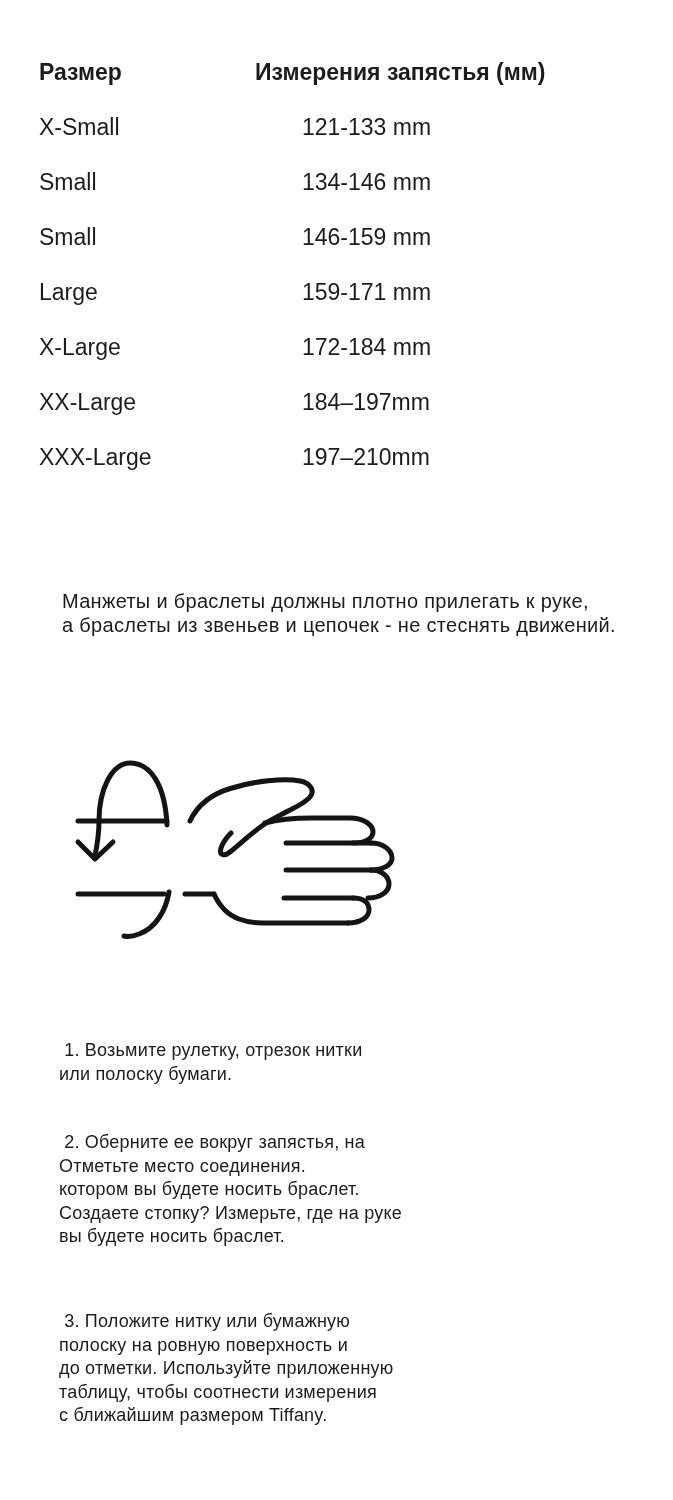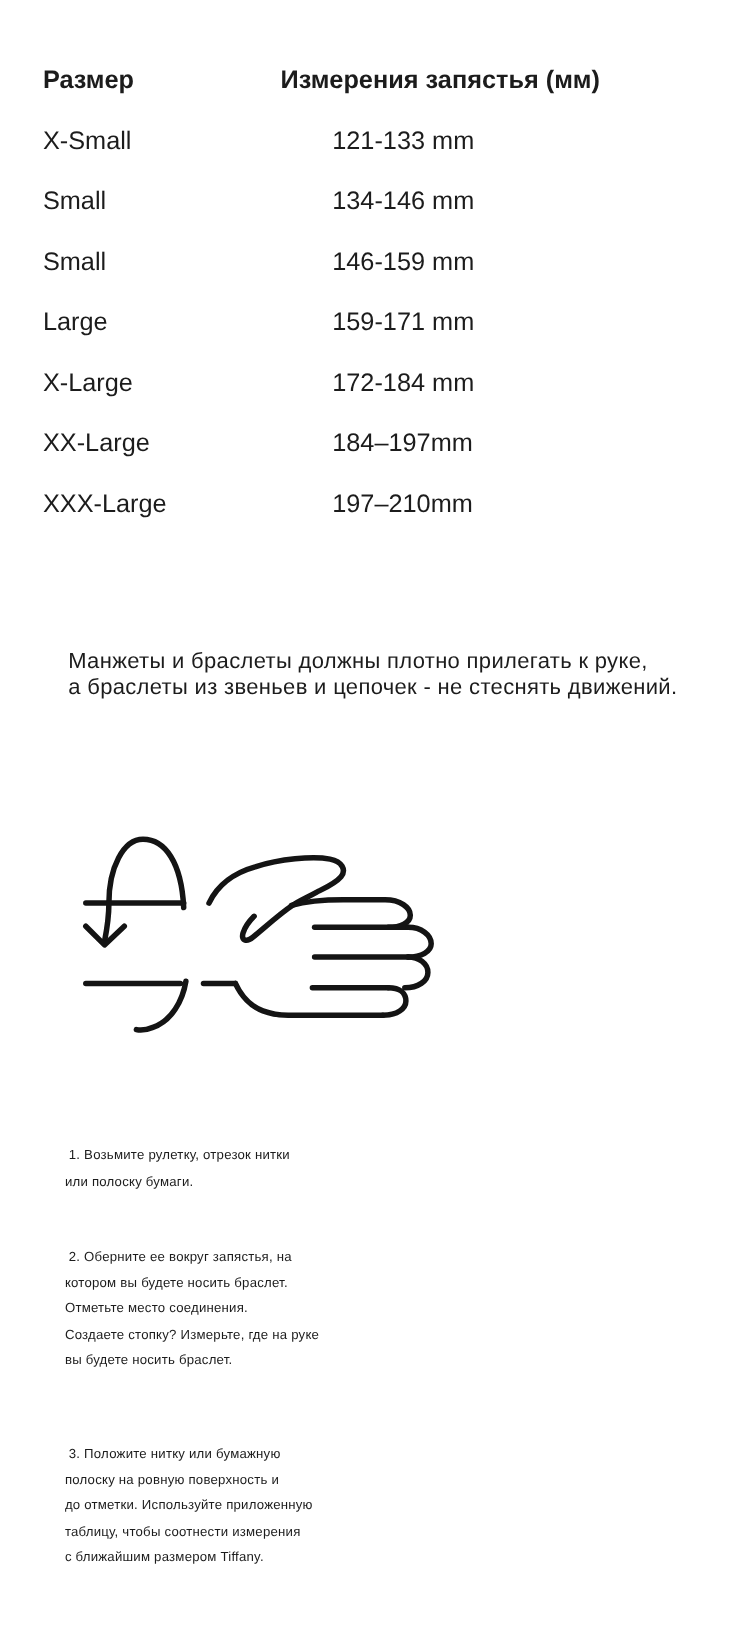--- a/index.html
+++ b/index.html
@@ -14,21 +14,21 @@
   .t-head{font-weight:bold;}
   .t-head .c2{position:relative;left:-47px;text-align:right;}
   
   .heading{position:absolute;top:539px;left:31px;margin:0;font-size:27px;line-height:32px;font-weight:bold;color:#161616;}
   .intro{position:absolute;top:589px;left:30px;width:630px;font-size:20px;line-height:24px;letter-spacing:0.3px;}
   .line{white-space:pre;margin-left:32px;}
   
   .illustration{position:absolute;left:68px;top:742px;width:340px;height:240px;}
   .illustration path{fill:none;stroke:#141414;stroke-width:5;stroke-linecap:round;stroke-linejoin:round;}
   
-  .step{position:absolute;left:27px;width:640px;font-size:12px;line-height:23.5px;letter-spacing:0.2px;}
+  .step{position:absolute;left:27px;width:640px;font-size:18px;line-height:23.5px;letter-spacing:0.2px;}
   .step-2{top:1131px;}
   .step-1{top:1039px;}
   .step-3{top:1310px;}
 </style>
 </head>
 <body>
 
 <div class="page">
 
   <div class="size-table">
@@ -93,22 +93,22 @@
     <path d="M146,152 C151,163 160,173 171,177 C179,180 186,181 194,181 H280"></path>
   </svg>
 
   <div class="step step-1">
     <div class="line"> 1. Возьмите рулетку, отрезок нитки</div>
     <div class="line">или полоску бумаги.</div>
   </div>
 
   <div class="step step-2">
     <div class="line"> 2. Оберните ее вокруг запястья, на</div>
+    <div class="line">Отметьте место соединения.</div>
     <div class="line">котором вы будете носить браслет.</div>
-    <div class="line">Отметьте место соединения.</div>
     <div class="line">Создаете стопку? Измерьте, где на руке</div>
     <div class="line">вы будете носить браслет.</div>
   </div>
 
   <div class="step step-3">
     <div class="line"> 3. Положите нитку или бумажную</div>
     <div class="line">полоску на ровную поверхность и</div>
     <div class="line">до отметки. Используйте приложенную</div>
     <div class="line">таблицу, чтобы соотнести измерения</div>
     <div class="line">с ближайшим размером Tiffany.</div>

